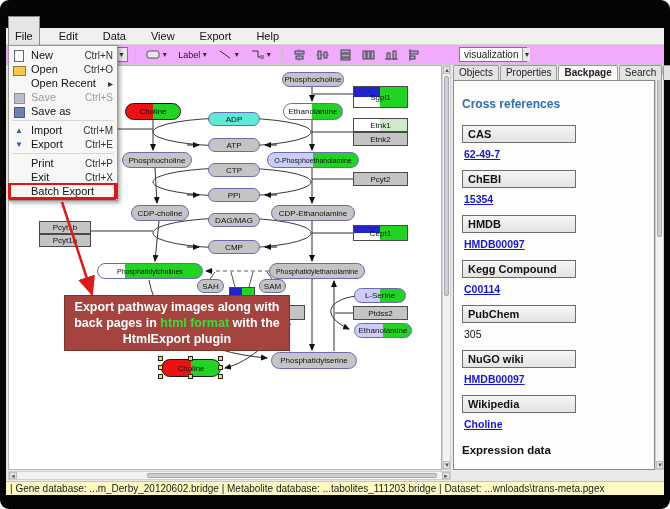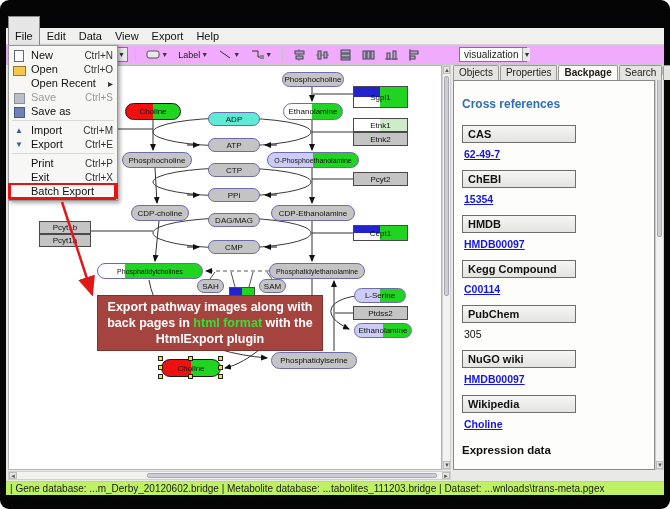--- a/index.html
+++ b/index.html
@@ -5,21 +5,21 @@
   html,body{margin:0;padding:0;background:#fff;}
   *{box-sizing:border-box;}
   #app{position:relative;width:670px;height:509px;background:#050505;border-radius:9px;overflow:hidden;
        font-family:"Liberation Sans",sans-serif;}
   
   #titlebar{position:absolute;left:5px;top:7px;width:660px;height:21px;background:linear-gradient(#2a2a2a,#101010);
             border-radius:4px 4px 0 0;display:flex;align-items:center;color:#f4f4f4;font-size:11px;padding-left:8px;gap:6px;}
   #app-icon{width:11px;height:11px;background:linear-gradient(135deg,#3a6fd8 50%,#39c13f 50%);border-radius:2px;flex:0 0 auto;}
   #menubar{position:absolute;left:6px;top:28px;width:658px;height:17px;background:#f0f0ee;border-bottom:1px solid #d4d4d2;
            display:flex;align-items:center;font-size:11px;color:#111;padding-left:2px;}
-  .menu-item{padding:13px 6px;margin-right:1px;}
+  .menu-item{padding:13px 6px;margin-right:13px;}
   .menu-item.open{border:1px solid #8a8a8a;background:#e6e6e6;}
   #toolbar{position:absolute;left:6px;top:45px;width:658px;height:20px;background:#f0abfc;border-bottom:1px solid #c9c9c7;
            display:flex;align-items:center;font-size:10px;color:#222;padding-left:6px;gap:4px;}
   .tb-sep{width:1px;height:14px;background:#c2c2c0;margin:0 3px;}
   .combo{height:15px;background:#fff;border:1px solid #7a7a7a;display:flex;align-items:center;font-size:10px;}
   .combo .val{padding:0 4px;flex:1;}
   .combo .car{width:13px;height:100%;background:#e8e8e8;border-left:1px solid #9a9a9a;display:flex;align-items:center;justify-content:center;font-size:7px;color:#333;}
   #zoom-combo{width:84px;}
   .tb-btn{display:flex;align-items:center;gap:1px;padding:1px 2px;border:1px solid transparent;}
   .caret{font-size:7px;color:#333;}
@@ -52,38 +52,38 @@
   .new-icon::before{content:"";position:absolute;left:2px;top:0;width:8px;height:10px;background:#fff;border:1px solid #667;}
   .open-icon::before{content:"";position:absolute;left:1px;top:2px;width:11px;height:8px;background:#f4c84a;border:1px solid #9a7a1e;}
   .save-icon::before{content:"";position:absolute;left:2px;top:1px;width:9px;height:9px;background:#b9bec9;border:1px solid #8a8f9a;}
   .save-as-icon::before{content:"";position:absolute;left:2px;top:1px;width:9px;height:9px;background:#6e7fb4;border:1px solid #46588c;}
   .import-icon::before{content:"▲";position:absolute;left:3px;top:0;color:#3a57a0;}
   .export-icon::before{content:"▼";position:absolute;left:3px;top:0;color:#3a57a0;}
   
   #batch-rect{position:absolute;left:9px;top:183px;width:107px;height:17px;border:2px solid #e11414;z-index:35;}
   #annot-svg{position:absolute;left:0;top:0;width:670px;height:509px;z-index:34;pointer-events:none;}
   #callout{position:absolute;left:64px;top:295px;width:226px;background:#a5433f;border:1px solid #7e322f;
-           color:#fff;font-weight:bold;font-size:12.5px;text-align:center;line-height:1.28;padding:3px 4px;z-index:36;margin-left:33px;}
+           color:#fff;font-weight:bold;font-size:12.5px;text-align:center;line-height:1.28;padding:3px 4px;z-index:36;}
   #callout .green{color:#35e035;}
   
   #panel{position:absolute;left:453px;top:65px;width:202px;height:405px;z-index:4;}
   #panel-tabs{display:flex;height:15px;font-size:10px;color:#222;}
   .ptab{padding:1px 5px;background:#e4e4e2;border:1px solid #9a9a9a;border-bottom:none;margin-right:1px;border-radius:2px 2px 0 0;}
   .ptab.active{background:#fdfdfc;position:relative;top:0;font-weight:bold;}
   #panel-content{position:absolute;left:0;top:15px;width:202px;height:390px;background:#fdfdfc;border:1px solid #8a8a8a;
                  padding:6px 8px;overflow:hidden;}
   #panel-heading{color:#2f6fb2;font-weight:bold;font-size:12px;margin:10px 0 14px 0;}
   .xref-head{width:114px;border:1px solid #6e6e6e;background:linear-gradient(#f6f6f5,#e3e3e1);
              font-weight:bold;font-size:11px;padding:2px 5px;color:#111;}
   .xref-val{display:inline-block;font-size:10.5px;margin:5px 0 10px 2px;color:#111;}
   a.xref-val{color:#1515e0;text-decoration:underline;font-weight:bold;}
   #panel-footer{font-weight:bold;font-size:11.5px;color:#111;margin-top:4px;}
   #panel-vscroll{position:absolute;left:655px;top:66px;width:9px;height:404px;}
   
-  #statusbar{position:absolute;left:6px;top:481px;width:658px;height:14px;background:#bef264;border-top:1px solid #c5c5c3;
+  #statusbar{position:absolute;left:6px;top:481px;width:658px;height:14px;background:#fef9c3;border-top:1px solid #c5c5c3;
              font-size:10px;color:#1a1a1a;display:flex;align-items:center;padding-left:4px;white-space:nowrap;overflow:hidden;}
 </style>
 </head>
 <body>
 
 <div id="app">
 
 
   <div id="menubar">
       <span class="menu-item open">File</span>

